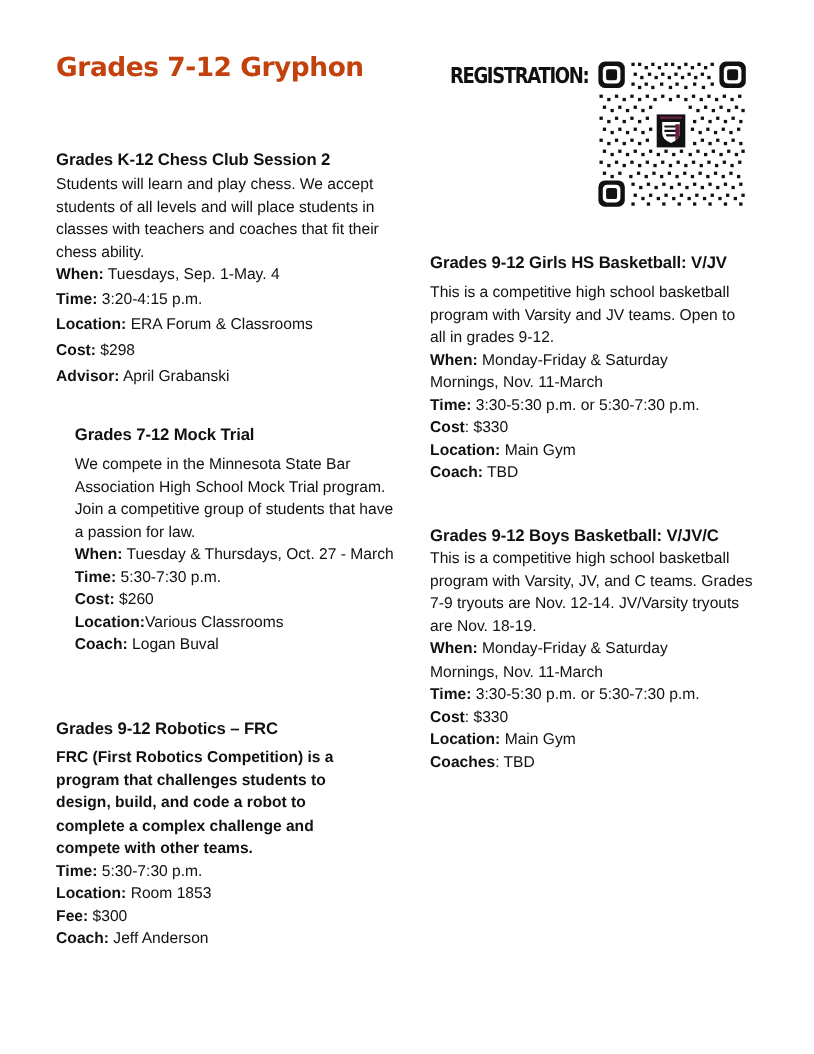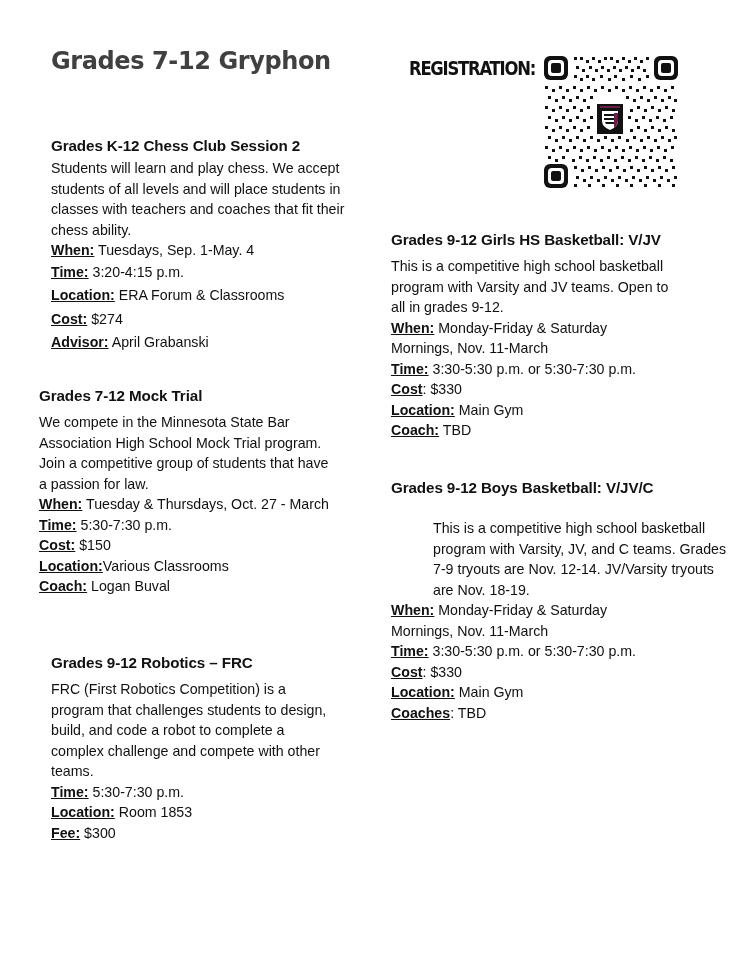--- a/index.html
+++ b/index.html
@@ -1,30 +1,30 @@
 <!DOCTYPE html>
 <html><head>
 <meta charset="utf-8">
 <style>
   html, body { margin:0; padding:0; background:#ffffff; }
   body { width:740px; height:958px; position:relative; overflow:hidden;
          font-family:"Liberation Sans", sans-serif; color:#111111; }
   .title { position:absolute; left:51px; top:44px; width:320px;
            font-family:"DejaVu Sans", sans-serif; font-weight:bold;
-           font-size:24px; line-height:35px; color:#404040; letter-spacing:-0.4px; }
+           font-size:24px; line-height:35px; color:#c2410c; letter-spacing:-0.4px; }
   .reg-label { position:absolute; left:409px; top:55px;
                font-family:"DejaVu Sans", sans-serif; font-weight:bold;
                font-size:20px; line-height:26px; letter-spacing:-1.5px;
                transform:scaleX(0.82); transform-origin:left top; color:#111; }
   .qr { position:absolute; left:542px; top:54px; width:138px; height:136px; }
   .section { position:absolute; width:300px; font-size:14.2px; line-height:20.5px; }
   .section h2 { margin:0 0 2px 0; font-size:15.2px; line-height:20px; font-weight:bold; letter-spacing:-0.1px; }
   .section p { margin:0; }
   .field { margin:0; }
-  .field b { font-weight:bold;text-decoration:underline; }
+  .field b { font-weight:bold; }
   .gap { line-height:23.5px; }
 </style>
 </head>
 <body>
 
 <div class="title">
   <div>Grades 7-12 Gryphon</div>
 </div>
 
 <div class="reg-label">REGISTRATION:</div>
@@ -267,53 +267,54 @@
     </g>
   </svg>
 </div>
 
 <div class="section" style="left:51px; top:136px;">
   <h2>Grades K-12 Chess Club Session 2</h2>
   <p>Students will learn and play chess. We accept students of all levels and will place students in classes with teachers and coaches that fit their chess ability.</p>
   <div class="field"><b>When:</b><span> Tuesdays, Sep. 1-May. 4</span></div>
   <div class="field gap"><b>Time:</b><span> 3:20-4:15 p.m.</span></div>
   <div class="field gap"><b>Location:</b><span> ERA Forum &amp; Classrooms</span></div>
-  <div class="field gap"><b>Cost:</b><span> $274</span></div>
+  <div class="field gap"><b>Cost:</b><span> $298</span></div>
   <div class="field gap"><b>Advisor:</b><span> April Grabanski</span></div>
 </div>
 
-<div class="section" style="left:39px; top:386px;">
+<div class="section" style="left:68px; top:386px;">
   <h2 style="margin-bottom:6px;">Grades 7-12 Mock Trial</h2>
   <p>We compete in the Minnesota State Bar Association High School Mock Trial program. Join a competitive group of students that have a passion for law.</p>
   <div class="field"><b>When:</b><span> Tuesday &amp; Thursdays, Oct. 27 - March</span></div>
   <div class="field"><b>Time:</b><span> 5:30-7:30 p.m.</span></div>
-  <div class="field"><b>Cost:</b><span> $150</span></div>
+  <div class="field"><b>Cost:</b><span> $260</span></div>
   <div class="field"><b>Location:</b><span>Various Classrooms</span></div>
   <div class="field"><b>Coach:</b><span> Logan Buval</span></div>
 </div>
 
 <div class="section" style="left:51px; top:653px;">
   <h2 style="margin-bottom:6px;">Grades 9-12 Robotics – FRC</h2>
-  <p style="width:285px;">FRC (First Robotics Competition) is a program that challenges students to design, build, and code a robot to complete a complex challenge and compete with other teams.</p>
+  <p style="width:285px;font-weight:bold;">FRC (First Robotics Competition) is a program that challenges students to design, build, and code a robot to complete a complex challenge and compete with other teams.</p>
   <div class="field"><b>Time:</b><span> 5:30-7:30 p.m.</span></div>
   <div class="field"><b>Location:</b><span> Room 1853</span></div>
   <div class="field"><b>Fee:</b><span> $300</span></div>
+  <div class="field"><b>Coach:</b><span> Jeff Anderson</span></div>
 </div>
 
 <div class="section" style="left:391px; top:230px; width:310px;">
   <h2 style="margin-bottom:6px;">Grades 9-12 Girls HS Basketball: V/JV</h2>
   <p style="width:285px;">This is a competitive high school basketball program with Varsity and JV teams. Open to all in grades 9-12.</p>
   <div class="field" style="width:250px;"><b>When:</b><span> Monday-Friday &amp; Saturday Mornings, Nov. 11-March</span></div>
   <div class="field"><b>Time:</b><span> 3:30-5:30 p.m. or 5:30-7:30 p.m.</span></div>
   <div class="field"><b>Cost</b><span>: $330</span></div>
   <div class="field"><b>Location:</b><span> Main Gym</span></div>
   <div class="field"><b>Coach:</b><span> TBD</span></div>
 </div>
 
 <div class="section" style="left:391px; top:478px; width:310px;">
-  <h2 style="margin-bottom:20px;">Grades 9-12 Boys Basketball: V/JV/C</h2>
-  <p style="width:300px;margin-left:42px;">This is a competitive high school basketball program with Varsity, JV, and C teams. Grades 7-9 tryouts are Nov. 12-14. JV/Varsity tryouts are Nov. 18-19.</p>
+  <h2 style="margin-bottom:0;">Grades 9-12 Boys Basketball: V/JV/C</h2>
+  <p style="width:300px;">This is a competitive high school basketball program with Varsity, JV, and C teams. Grades 7-9 tryouts are Nov. 12-14. JV/Varsity tryouts are Nov. 18-19.</p>
   <div class="field" style="width:250px;"><b>When:</b><span> Monday-Friday &amp; Saturday Mornings, Nov. 11-March</span></div>
   <div class="field"><b>Time:</b><span> 3:30-5:30 p.m. or 5:30-7:30 p.m.</span></div>
   <div class="field"><b>Cost</b><span>: $330</span></div>
   <div class="field"><b>Location:</b><span> Main Gym</span></div>
   <div class="field"><b>Coaches</b><span>: TBD</span></div>
 </div>
 
 </body></html>

